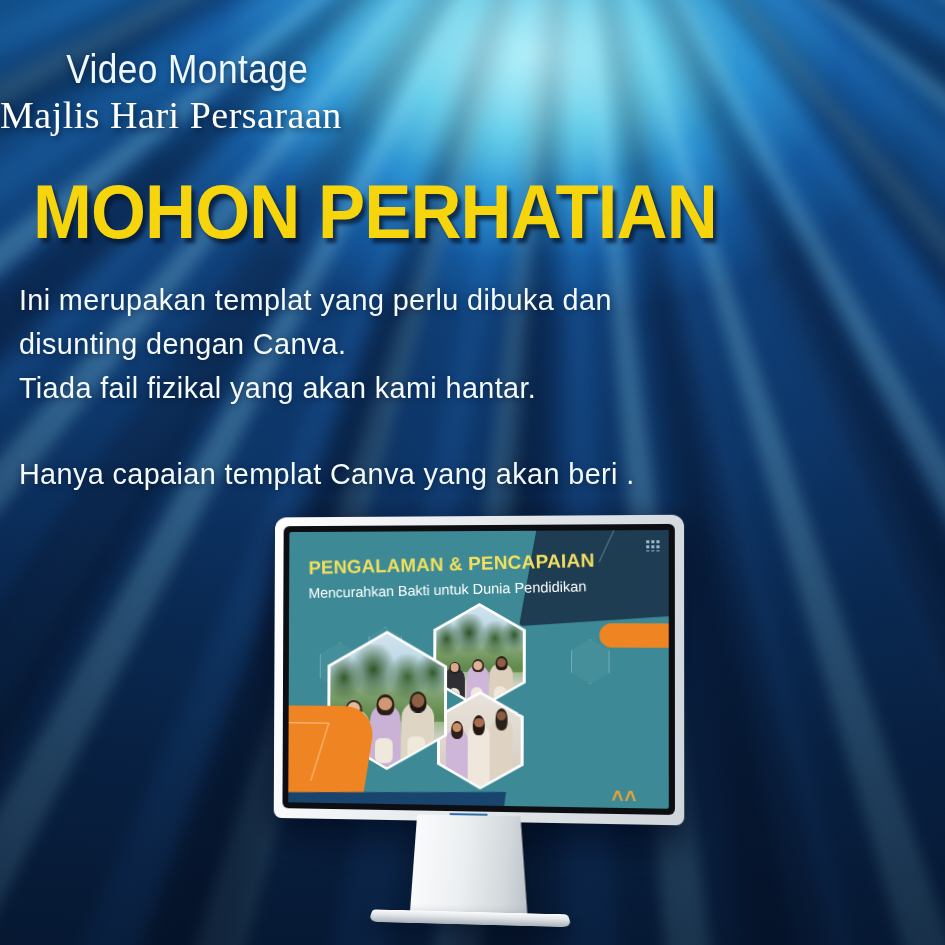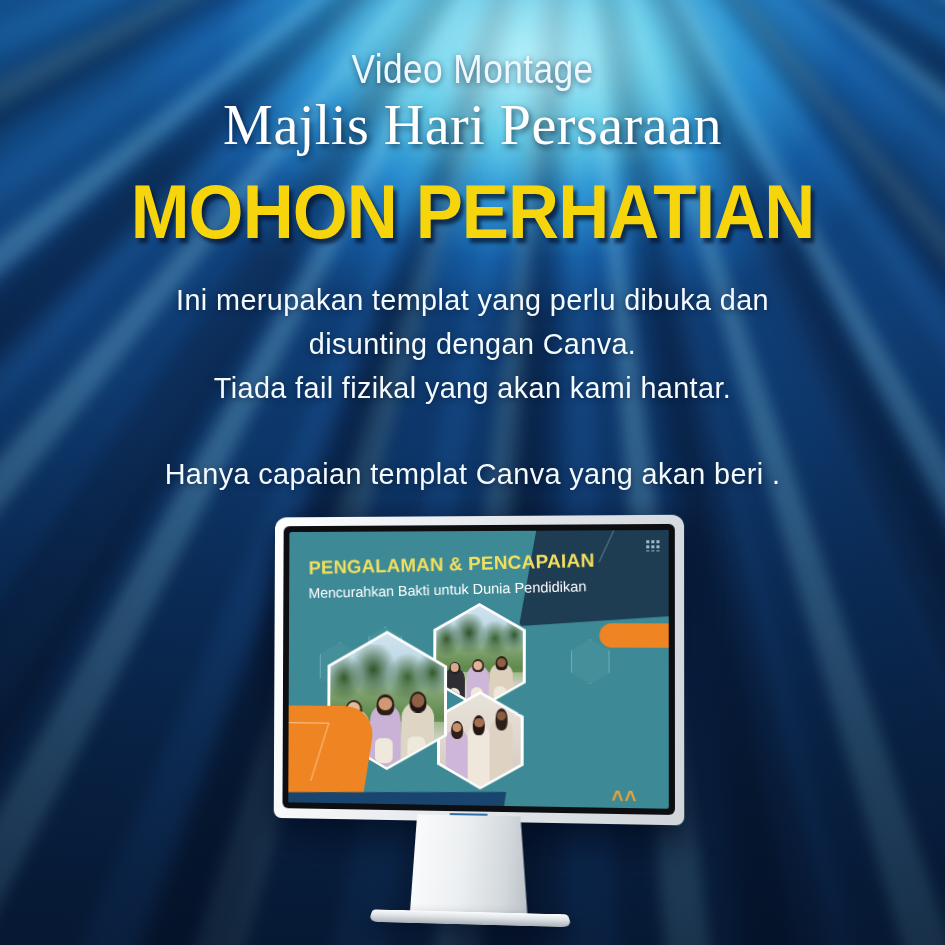--- a/index.html
+++ b/index.html
@@ -57,37 +57,37 @@
       radial-gradient(ellipse 120% 95% at 50% 18%, rgba(0,0,0,0) 40%, rgba(4,16,38,0.55) 100%),
       radial-gradient(ellipse 300px 200px at 56% 5%, rgba(190,245,255,0.55) 0%, rgba(190,245,255,0) 70%);
     pointer-events: none;
   }
 
   
   .content {
     position: absolute;
     inset: 0;
     z-index: 5;
-    text-align: center;
+    text-align: left;
   }
   .eyebrow {
     position: absolute;
     top: 46px; left: 0; right: 0;
     font-size: 41px;
     font-weight: 300;
     letter-spacing: 0.5px;
     color: #eef8ff;
     text-shadow: 0 2px 7px rgba(2,18,44,0.55);
     transform: scaleX(0.86);
   }
   .title-serif {
     position: absolute;
     top: 93px; left: 0; right: 0;
     font-family: "Liberation Serif", "DejaVu Serif", serif;
-    font-size: 56px;
+    font-size: 38px;
     font-weight: 400;
     letter-spacing: 0.5px;
     color: #ffffff;
     text-shadow: 2px 3px 6px rgba(3,16,40,0.65);
   }
   .headline {
     position: absolute;
     top: 168px; left: 0; right: 0;
     font-size: 76px;
     font-weight: 700;

